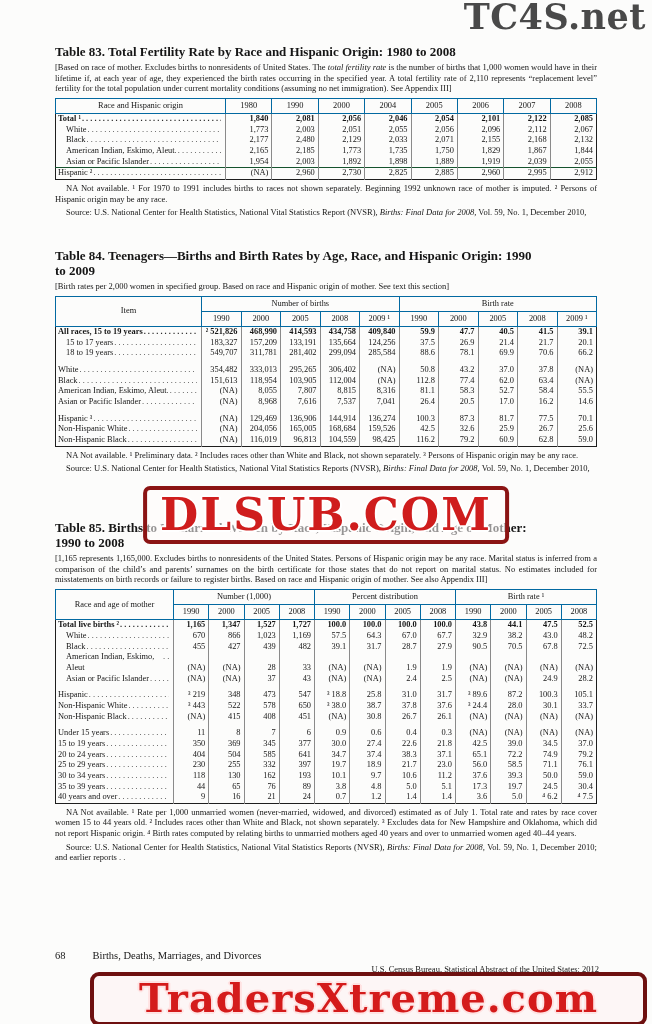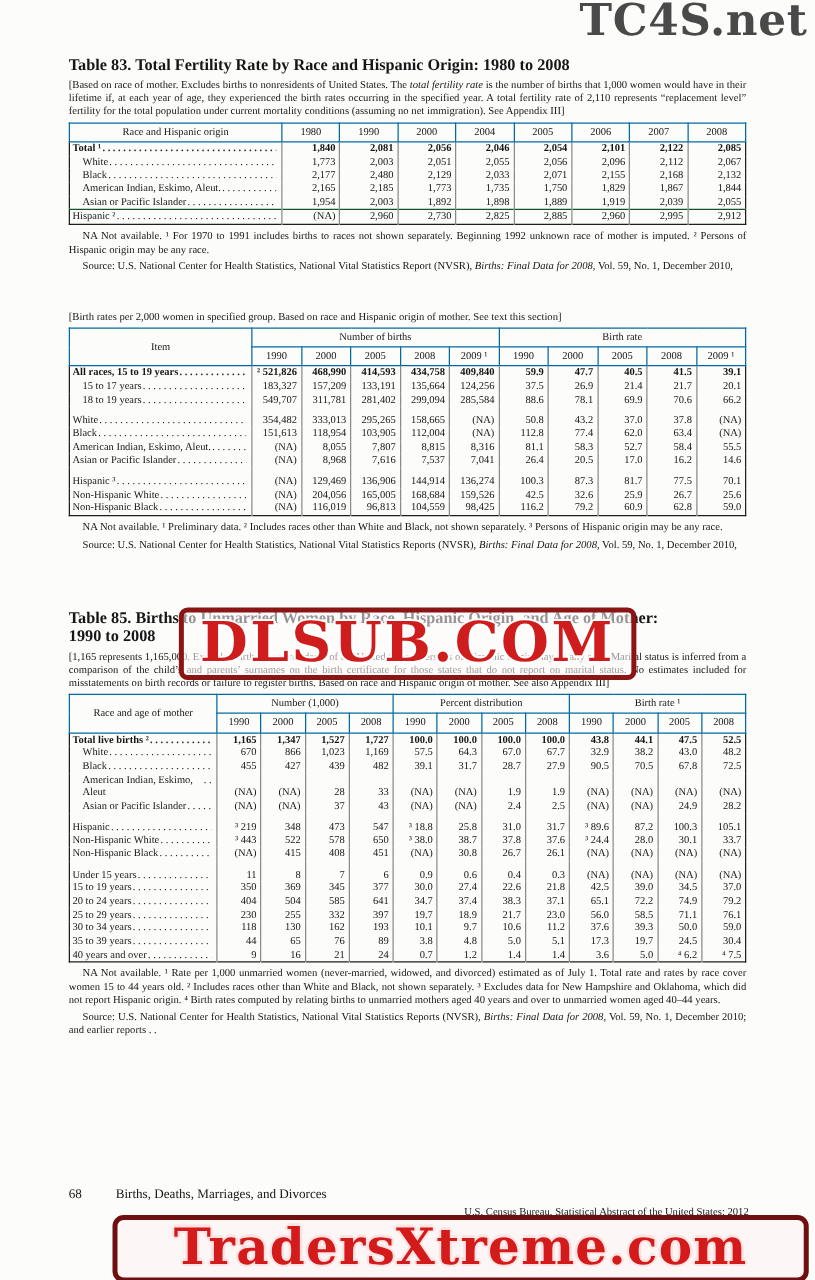--- a/index.html
+++ b/index.html
@@ -187,20 +187,21 @@
             <td class="num">2,995</td>
             <td class="num">2,912</td>
           </tr>
         </tbody>
     </table>
     <p class="fn">NA Not available. ¹ For 1970 to 1991 includes births to races not shown separately. Beginning 1992 unknown race of mother is imputed. ² Persons of Hispanic origin may be any race.</p>
     <p class="fn"><span>Source: U.S. National Center for Health Statistics, National Vital Statistics Report (NVSR), </span><i>Births: Final Data for 2008</i><span>, Vol. 59, No. 1, December 2010,</span></p>
   </section>
 
   <section class="sec84">
+    <h2 class="ttl">Table 84. Teenagers—Births and Birth Rates by Age, Race, and Hispanic Origin: 1990 to 2009</h2>
     <p class="bracket">[Birth rates per 2,000 women in specified group. Based on race and Hispanic origin of mother. See text this section]</p>
     <table class="t t84">
       <colgroup>
           <col style="width:146px">
           <col>
           <col>
           <col>
           <col>
           <col>
           <col>
@@ -286,21 +287,21 @@
           <tr class="group-start">
             <td class="lab">
               <div class="labwrap">
                 <span class="lt">White</span>
                 <span class="leader"></span>
               </div>
             </td>
             <td class="num">354,482</td>
             <td class="num">333,013</td>
             <td class="num">295,265</td>
-            <td class="num">158,665</td>
+            <td class="num">306,402</td>
             <td class="num">(NA)</td>
             <td class="num">50.8</td>
             <td class="num">43.2</td>
             <td class="num">37.0</td>
             <td class="num">37.8</td>
             <td class="num">(NA)</td>
           </tr>
           <tr>
             <td class="lab">
               <div class="labwrap">

